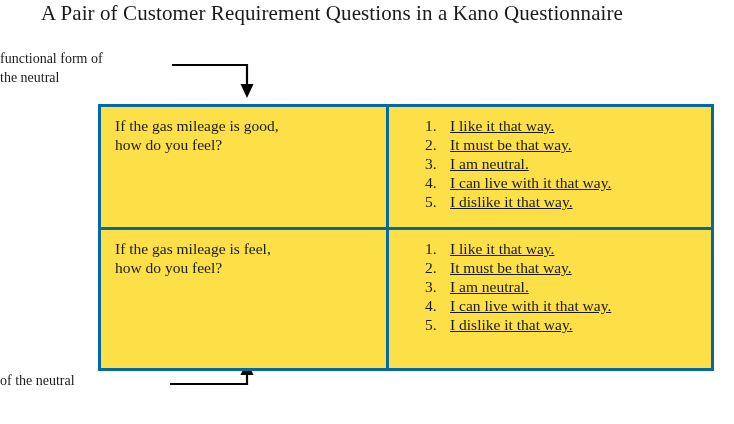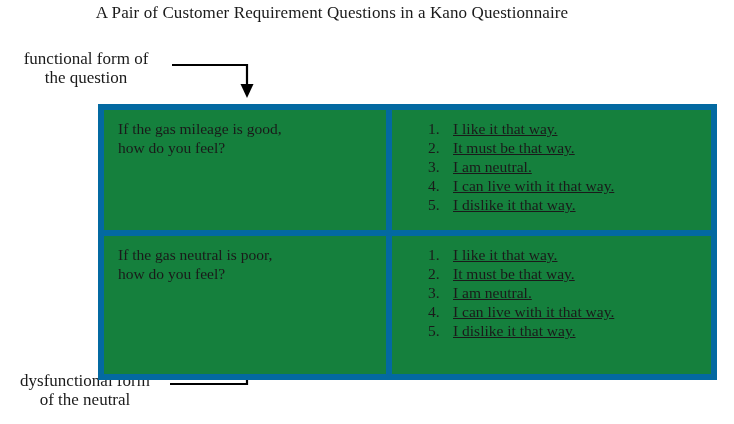--- a/index.html
+++ b/index.html
@@ -22,32 +22,32 @@
     inset: 0;
   }
 
   
   .figure-title {
     position: absolute;
     left: 0;
     top: 3px;
     width: 664px;
     text-align: center;
-    font-size: 17px;
+    font-size: 21px;
     line-height: 20px;
     letter-spacing: 0.1px;
     white-space: nowrap;
   }
 
   
   .annotation-label {
     position: absolute;
-    font-size: 17px;
+    font-size: 14px;
     line-height: 19px;
-    text-align: center;
+    text-align: left;
     white-space: nowrap;
   }
   .annotation-label .line {
     display: block;
   }
 
   #functional-label {
     left: 0;
     top: 49px;
     width: 172px;
@@ -73,24 +73,24 @@
     position: absolute;
     left: 98px;
     top: 104px;
     width: 613px;
     height: 258px;
     border-collapse: collapse;
     table-layout: fixed;
     background: #ffffff;
   }
   .kano-table td {
-    border: 6px solid #0369a1;
+    border: 3px solid #0369a1;
     vertical-align: top;
     padding: 0;
-    background: #15803d;
+    background: #fde047;
   }
   .col-question { width: 288px; }
   .col-answers  { width: 325px; }
 
   .row-functional td    { height: 120px; }
   .row-dysfunctional td { height: 138px; }
 
   .question-cell-inner {
     padding: 9px 8px 0 14px;
     font-size: 15.5px;
@@ -121,25 +121,24 @@
 </style>
 </head>
 <body>
 
 <div class="figure-root">
 
   <div class="figure-title">A Pair of Customer Requirement Questions in a Kano Questionnaire</div>
 
   <div class="annotation-label" id="functional-label">
     <span class="line">functional form of</span>
-    <span class="line">the question</span>
+    <span class="line">the neutral</span>
   </div>
 
   <div class="annotation-label" id="dysfunctional-label">
-    <span class="line">dysfunctional form</span>
     <span class="line">of the neutral</span>
   </div>
 
   <svg class="leader-layer" viewBox="0 0 734 424" width="734" height="424">
 
     <g>
       <path d="M172,65 L247,65 L247,86" stroke="#000000" stroke-width="2.2" fill="none"></path>
       <polygon points="247,98 240.5,84 253.5,84" fill="#000000"></polygon>
     </g>
 
@@ -183,21 +182,21 @@
             <li>
               <span class="num">5.</span>
               <span class="ans">I dislike it that way.</span>
             </li>
           </ul>
         </td>
       </tr>
       <tr class="row-dysfunctional">
         <td>
           <div class="question-cell-inner">
-            <span class="line">If the gas neutral is poor,</span>
+            <span class="line">If the gas mileage is feel,</span>
             <span class="line">how do you feel?</span>
           </div>
         </td>
         <td>
           <ul class="answers-list">
             <li>
               <span class="num">1.</span>
               <span class="ans">I like it that way.</span>
             </li>
             <li>

